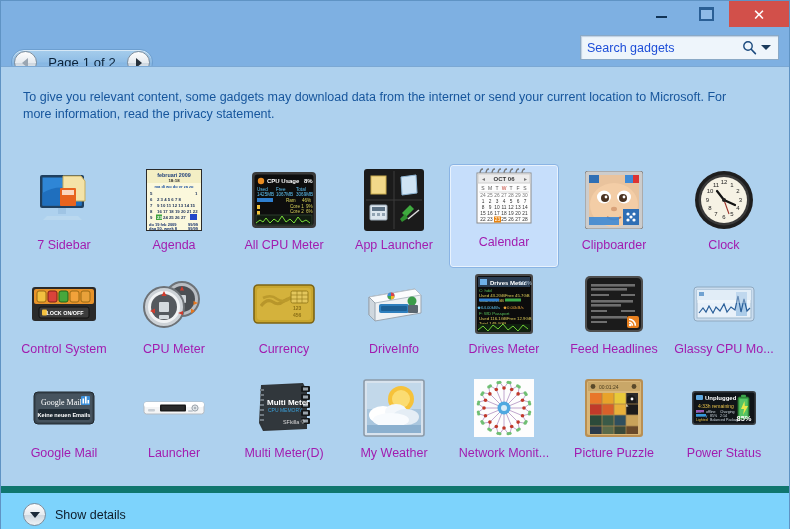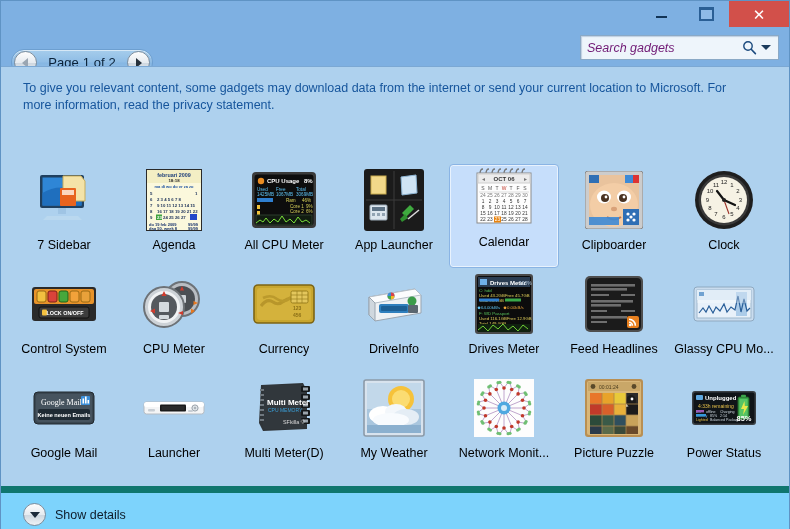--- a/index.html
+++ b/index.html
@@ -59,37 +59,37 @@
     flex:1;text-align:center;font-size:13px;color:#0b2239;
     letter-spacing:.1px;
   }
   .searchbox{
     position:absolute;right:10px;top:8px;width:197px;height:23px;
     background:#eef5fb;border:1px solid #8aa9c6;
     box-shadow:inset 1px 1px 1px rgba(130,160,190,.45);
     display:flex;align-items:center;
   }
   .searchbox .ph{
-    flex:1;padding-left:6px;font-style:italic;font-size:12.5px;color:#701a75;
+    flex:1;padding-left:6px;font-size:12.5px;color:#1d4ed8;
     white-space:nowrap;overflow:hidden;
   }
   .mag{margin-right:4px;display:block;}
   .chev-dn{
     width:0;height:0;border-left:5px solid transparent;border-right:5px solid transparent;
     border-top:5px solid #1b3b5c;margin-right:7px;
   }
 
   
   .content{
     position:absolute;left:0;top:65px;width:788px;height:420px;
     background:#aed1ee;
     border-top:1px solid #7ba8d4;
   }
   .notice{
-    position:absolute;left:22px;top:13px;width:722px;
+    position:absolute;left:22px;top:22px;width:722px;
     font-size:12.5px;line-height:17px;color:#16559c;
   }
 
   .grid{
     position:absolute;left:8px;top:97px;width:772px;
     display:grid;grid-template-columns:repeat(7,110px);
     column-gap:0;row-gap:0;
   }
   .cell{
     width:110px;height:104px;
@@ -100,21 +100,21 @@
   .cell.selected{
     background:#c6defb;
     border:1px solid #8ab4e4;
     box-shadow:inset 0 0 0 1px rgba(255,255,255,.6);
     padding-top:0;
   }
   .thumb{
     width:64px;height:64px;display:flex;align-items:center;justify-content:center;
   }
   .label{
-    margin-top:6px;font-size:12.5px;color:#000000;text-align:center;
+    margin-top:6px;font-size:12.5px;color:#a21caf;text-align:center;
     max-width:106px;white-space:nowrap;overflow:hidden;
   }
 
   
   .footer{
     position:absolute;left:0;top:485px;width:788px;height:42px;
     background:#7dd3fc;border-top:7px solid #0f766e;
   }
   .details{
     position:absolute;left:22px;top:10px;display:flex;align-items:center;

